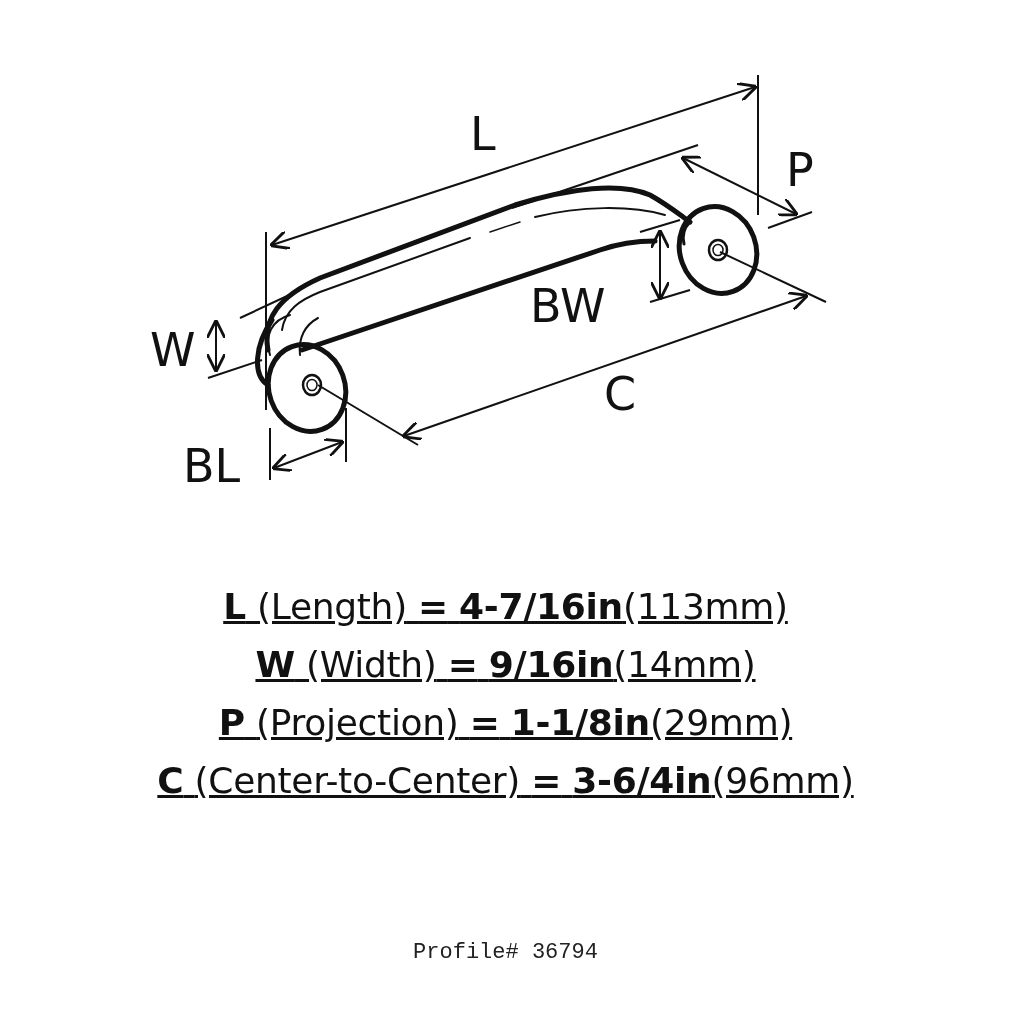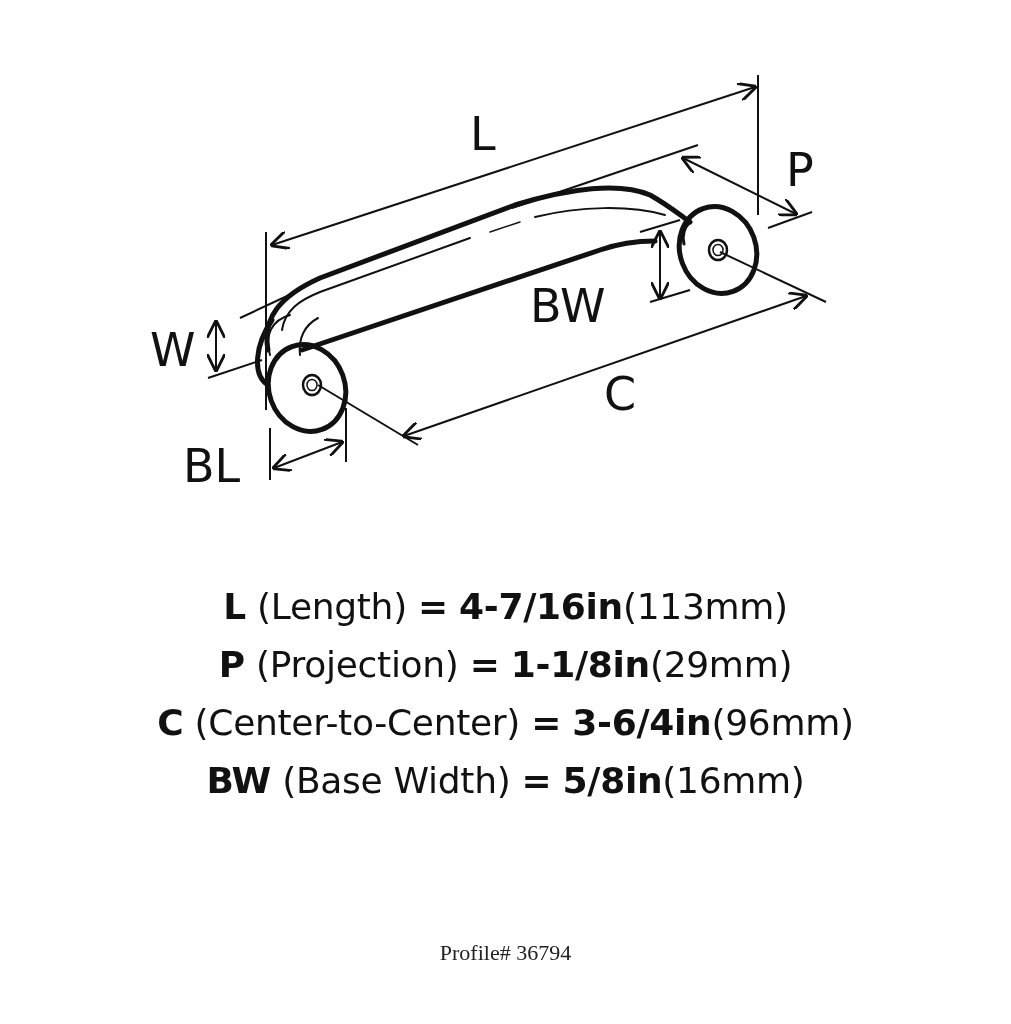--- a/index.html
+++ b/index.html
@@ -1,25 +1,25 @@
 <!DOCTYPE html>
 <html><head>
   <meta charset="utf-8">
   <style>
     html, body { margin: 0; padding: 0; background: #ffffff; }
     body { width: 1011px; height: 1024px; position: relative; overflow: hidden;
            font-family: "Liberation Sans", "DejaVu Sans", sans-serif; color: #111; }
     #diagram { position: absolute; left: 0; top: 0; width: 1011px; height: 520px; }
     .lbl { font-family: "DejaVu Sans", "Liberation Sans", sans-serif; font-size: 46px; fill: #111; }
-    #specs { position: absolute; left: 0; top: 578px; width: 1011px; text-align: center; }
+    #specs { position: absolute; left: 0; top: 578px; width: 1011px; text-align: center; text-decoration: underline; }
     .spec-row { font-family: "DejaVu Sans", "Liberation Sans", sans-serif; font-size: 36px;
                 line-height: 58px; height: 58px; white-space: nowrap; letter-spacing: -0.3px; }
     .b { font-weight: bold; }
     #profile { position: absolute; left: 0; top: 940px; width: 1011px; text-align: center;
-               font-family: Liberation Serif, serif; font-size: 22px; color: #222; }
+               font-family: Liberation Mono, monospace; font-size: 22px; color: #222; }
   </style>
 </head>
 <body>
 
 <svg id="diagram" viewBox="0 0 1011 520" xmlns="http://www.w3.org/2000/svg">
   <defs>
     <marker id="ah" viewBox="0 0 10 10" refX="9" refY="5" markerWidth="9" markerHeight="9" orient="auto-start-reverse">
       <path d="M0,0 L10,5 L0,10" fill="none" stroke="#111" stroke-width="1.6"></path>
     </marker>
   </defs>
@@ -85,32 +85,32 @@
 </svg>
 
 <div id="specs">
   <div class="spec-row">
     <span class="b">L</span>
     <span>(Length)</span>
     <span class="b">=</span>
     <span class="b">4-7/16in</span><span>(113mm)</span>
   </div>
   <div class="spec-row">
+    <span class="b">W</span>
+    <span>(Width)</span>
+    <span class="b">=</span>
+    <span class="b">9/16in</span><span>(14mm)</span>
+  </div>
+  <div class="spec-row">
     <span class="b">P</span>
     <span>(Projection)</span>
     <span class="b">=</span>
     <span class="b">1-1/8in</span><span>(29mm)</span>
   </div>
   <div class="spec-row">
     <span class="b">C</span>
     <span>(Center-to-Center)</span>
     <span class="b">=</span>
     <span class="b">3-6/4in</span><span>(96mm)</span>
   </div>
-  <div class="spec-row">
-    <span class="b">BW</span>
-    <span>(Base Width)</span>
-    <span class="b">=</span>
-    <span class="b">5/8in</span><span>(16mm)</span>
-  </div>
 </div>
 
 <div id="profile">Profile# 36794</div>
 
 </body></html>

